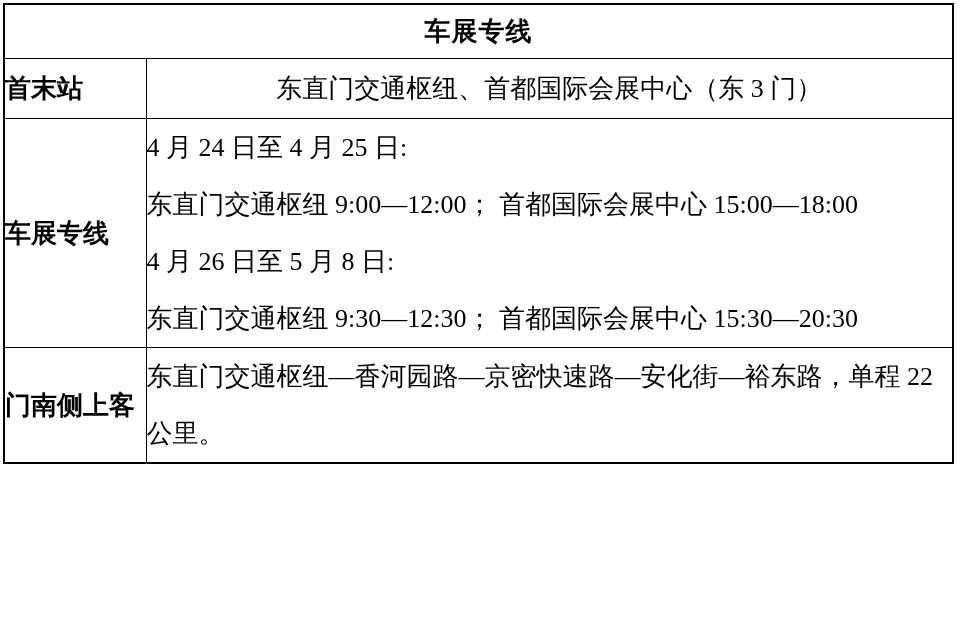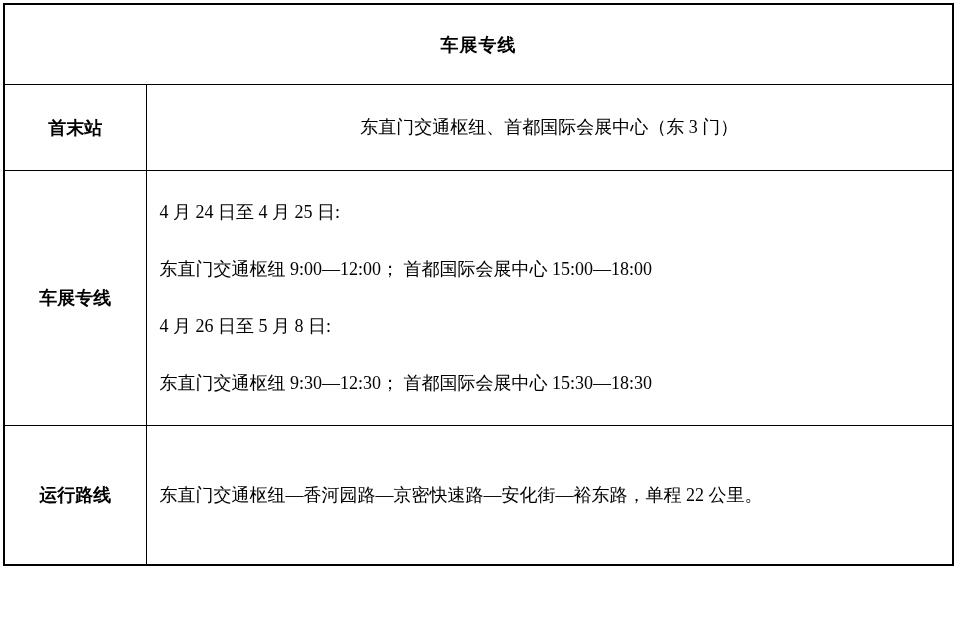--- a/index.html
+++ b/index.html
@@ -20,33 +20,33 @@
     position: absolute;
     left: 3px;
     top: 3px;
     width: 951px;
     border-collapse: collapse;
     table-layout: fixed;
     border: 2px solid #000000;
   }
   table.route-table td {
     border: 1.5px solid #000000;
-    padding: 13px;
-    font-size: 18px;
+    padding: 0;
+    font-size: 26px;
     vertical-align: middle;
     overflow: hidden;
   }
   td.title-cell {
     height: 53px;
     text-align: center;
     font-weight: bold;
     letter-spacing: 1px;
   }
   td.label-cell {
-    text-align: center;
+    text-align: left;
     font-weight: bold;
   }
   td.value-cell {
     padding: 0 14px 0 12px;
     line-height: 57px;
     text-align: left;
     margin-top: 30px;
   }
   td.value-cell.center {
     text-align: center;
@@ -74,22 +74,22 @@
     <tr class="row-terminals">
       <td class="label-cell">首末站</td>
       <td class="value-cell center">东直门交通枢纽、首都国际会展中心（东 3 门）</td>
     </tr>
     <tr class="row-hours">
       <td class="label-cell">车展专线</td>
       <td class="value-cell">
         <div class="line">4 月 24 日至 4 月 25 日:</div>
         <div class="line">东直门交通枢纽 9:00—12:00； 首都国际会展中心 15:00—18:00</div>
         <div class="line">4 月 26 日至 5 月 8 日:</div>
-        <div class="line">东直门交通枢纽 9:30—12:30； 首都国际会展中心 15:30—18:30</div>
+        <div class="line">东直门交通枢纽 9:30—12:30； 首都国际会展中心 15:30—20:30</div>
       </td>
     </tr>
     <tr class="row-route">
-      <td class="label-cell">运行路线</td>
+      <td class="label-cell">门南侧上客</td>
       <td class="value-cell">东直门交通枢纽—香河园路—京密快速路—安化街—裕东路，单程 22 公里。</td>
     </tr>
   </tbody>
     </table>
 </div>
 
 </body></html>

